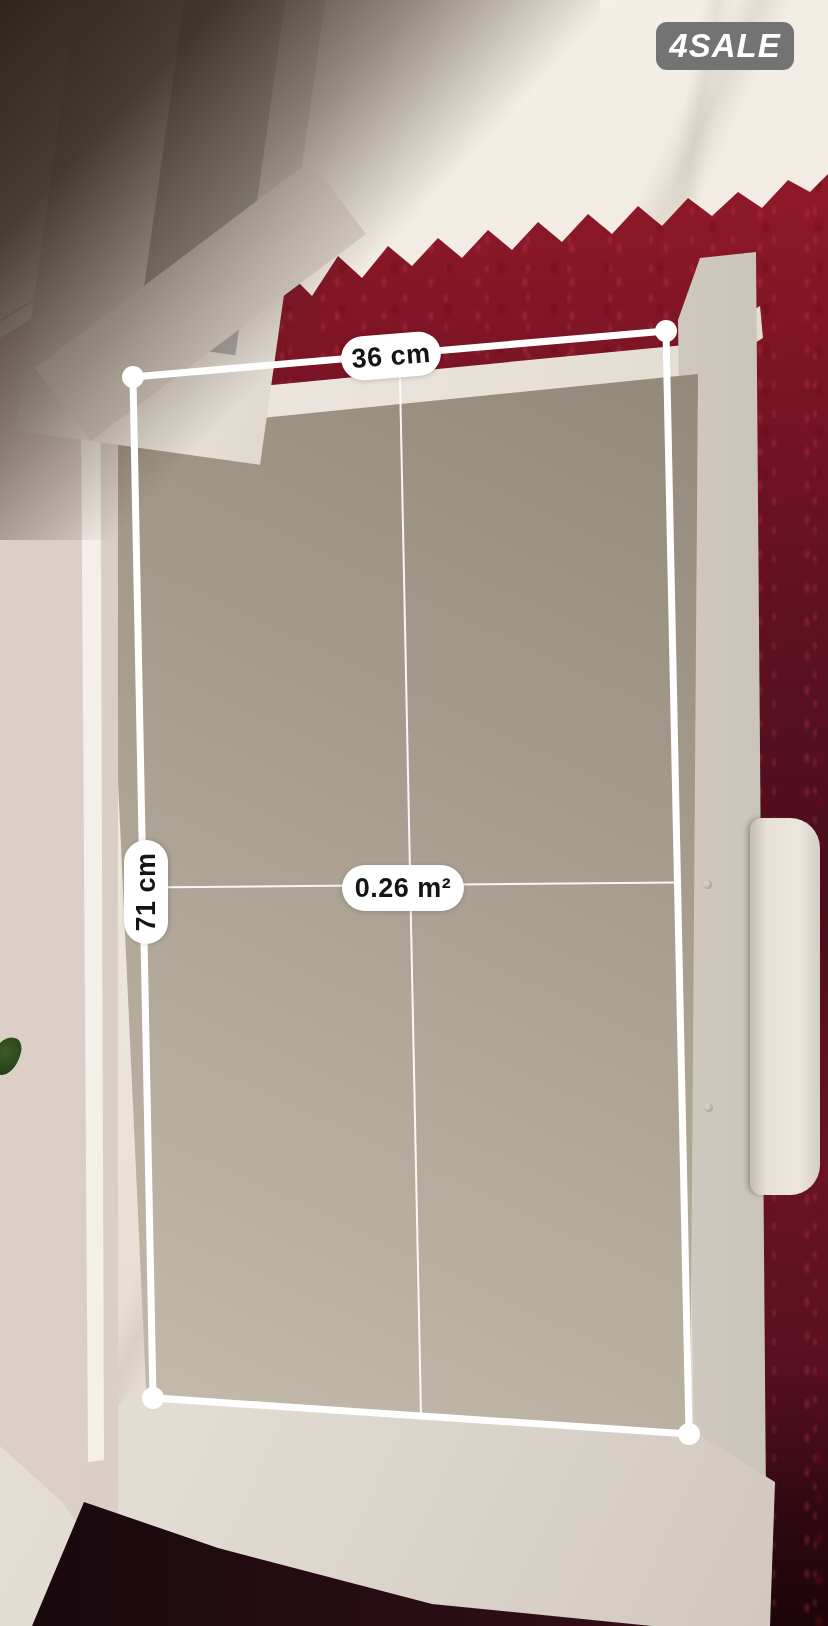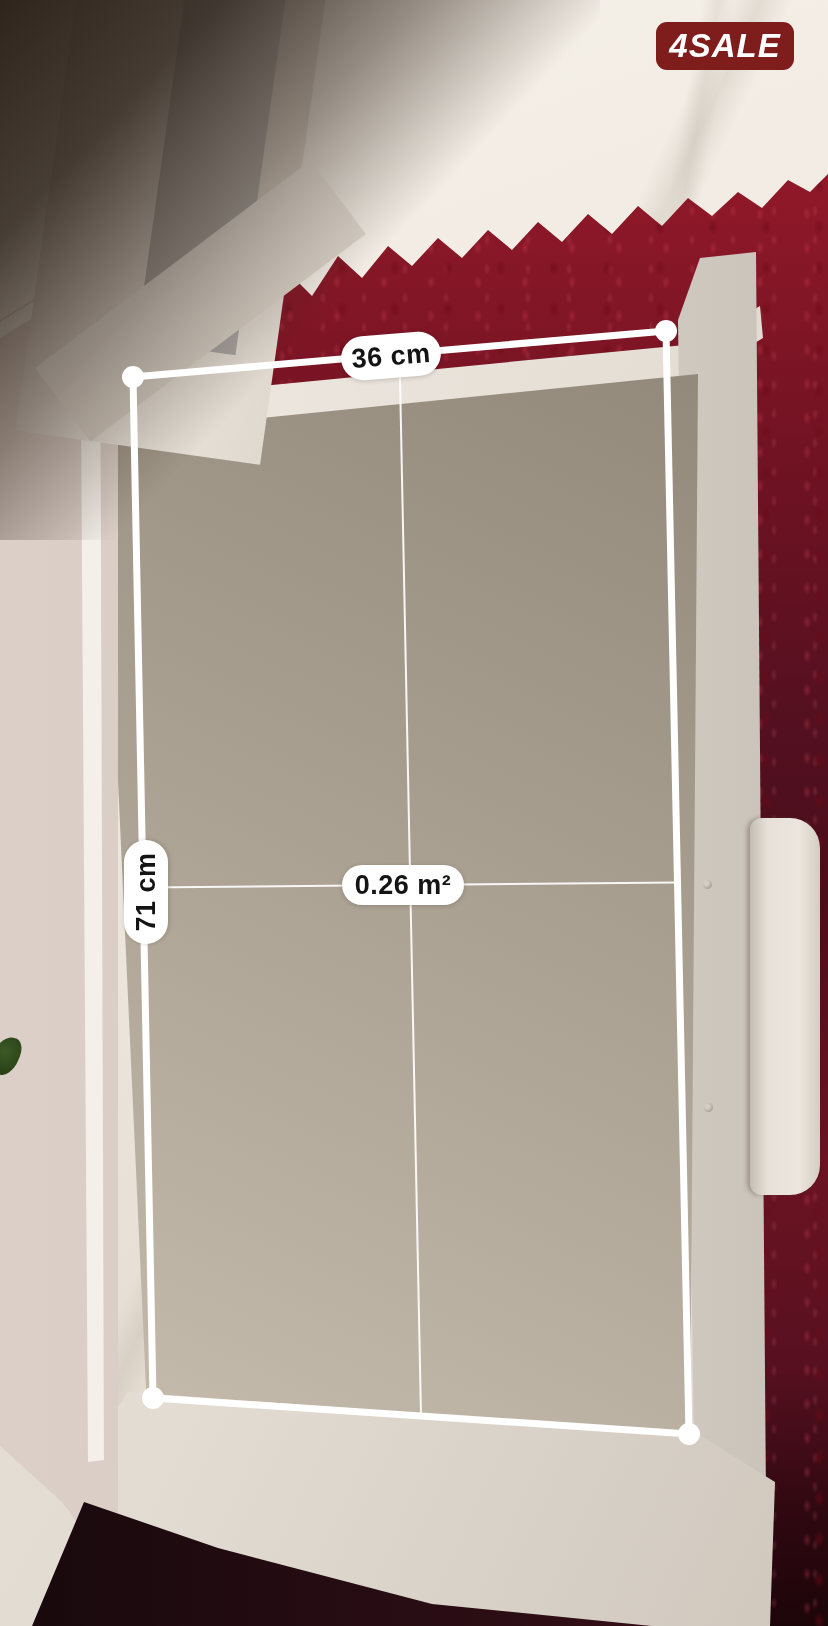--- a/index.html
+++ b/index.html
@@ -115,25 +115,25 @@
   .mdot{fill:#ffffff;}
 
   .pill{
     position:absolute;display:flex;align-items:center;justify-content:center;
     background:#ffffff;border-radius:999px;color:#141414;
     font-weight:600;font-size:27px;letter-spacing:.5px;white-space:nowrap;
     box-shadow:0 1px 5px rgba(0,0,0,.18);
   }
   .pill-width{left:341px;top:334px;width:100px;height:44px;transform:rotate(-4.5deg);}
   .pill-height{left:94px;top:870px;width:104px;height:44px;transform:rotate(-90deg);}
-  .pill-area{left:342px;top:865px;width:122px;height:40px;}
+  .pill-area{left:342px;top:865px;width:122px;height:46px;}
 
   .badge{
     position:absolute;left:656px;top:22px;width:138px;height:48px;
-    background:#7f1d1d;border-radius:11px;
+    background:#737373;border-radius:11px;
     display:flex;align-items:center;justify-content:center;
     color:#ffffff;font-style:italic;font-weight:bold;font-size:33px;letter-spacing:1px;
   }
 </style>
 </head>
 <body>
 
 <div class="stage">
 
   <div class="layer wall"></div>

